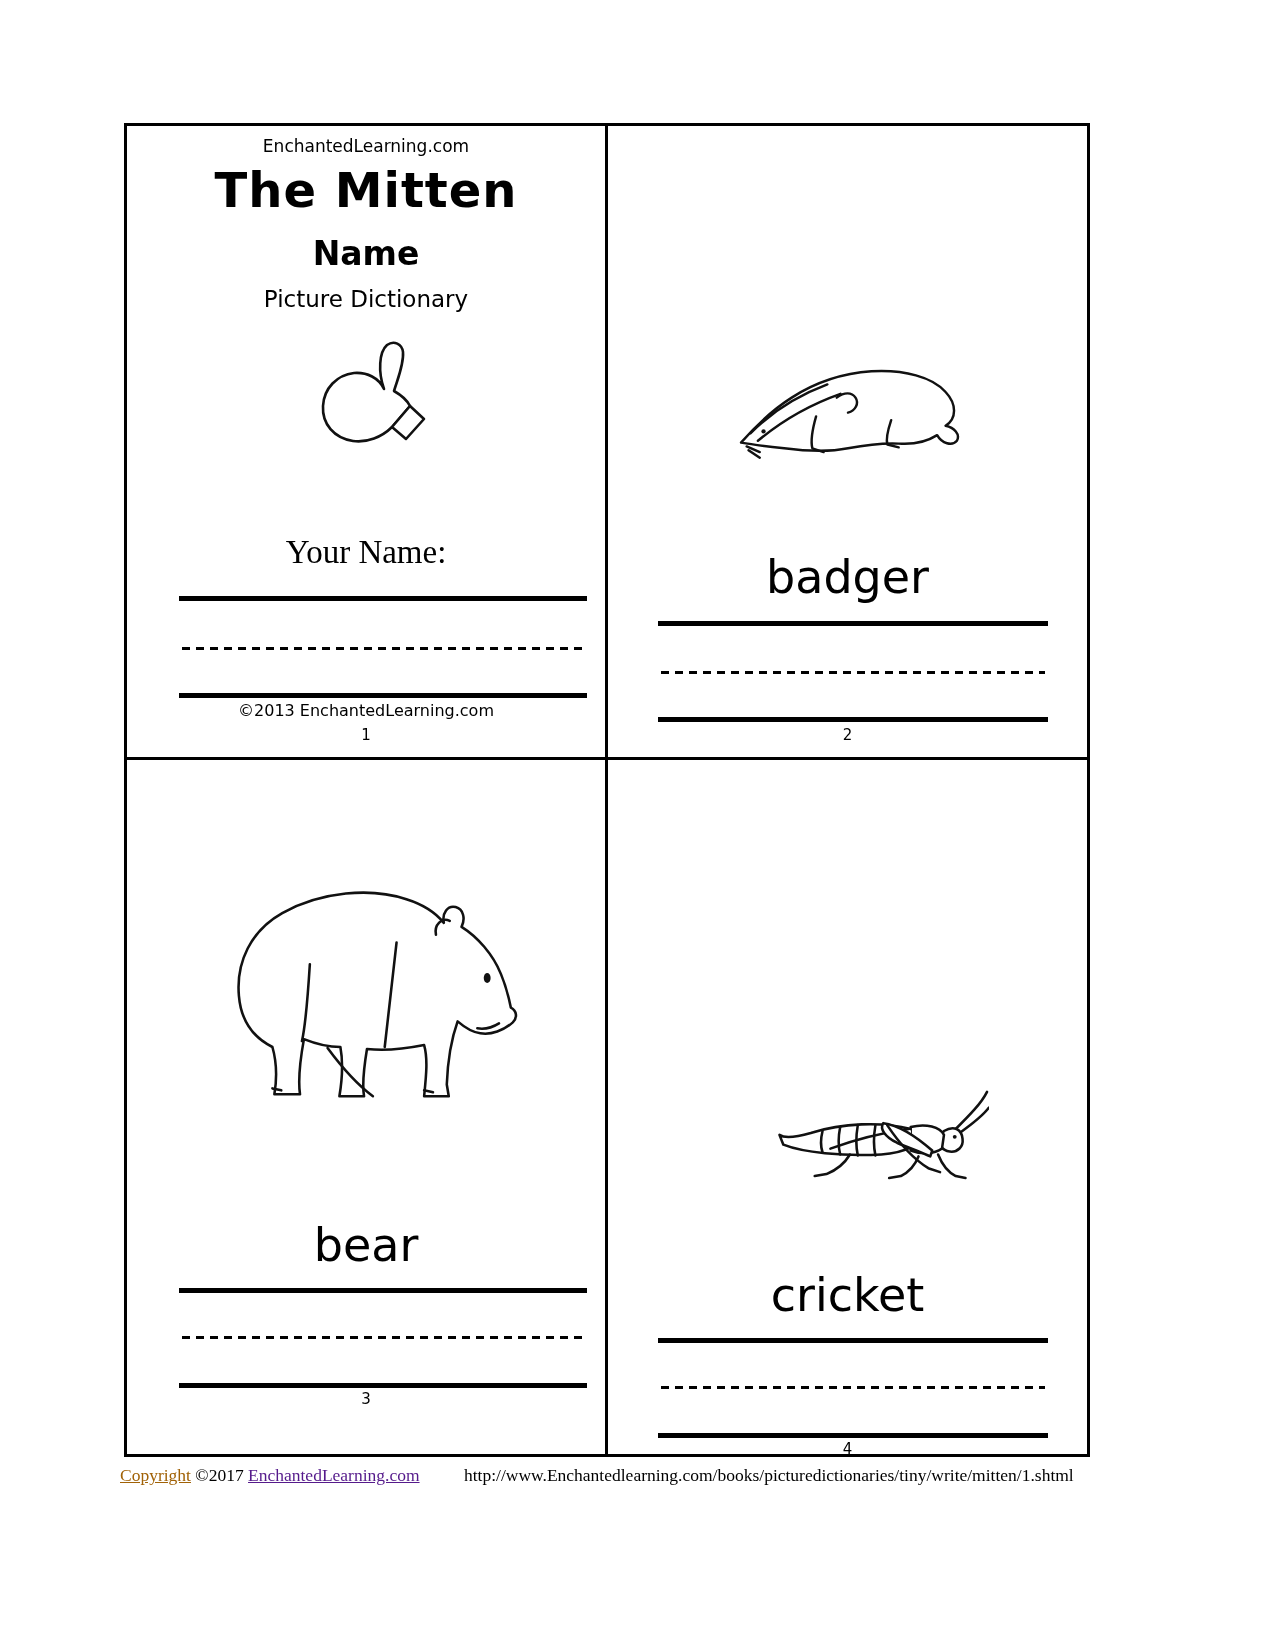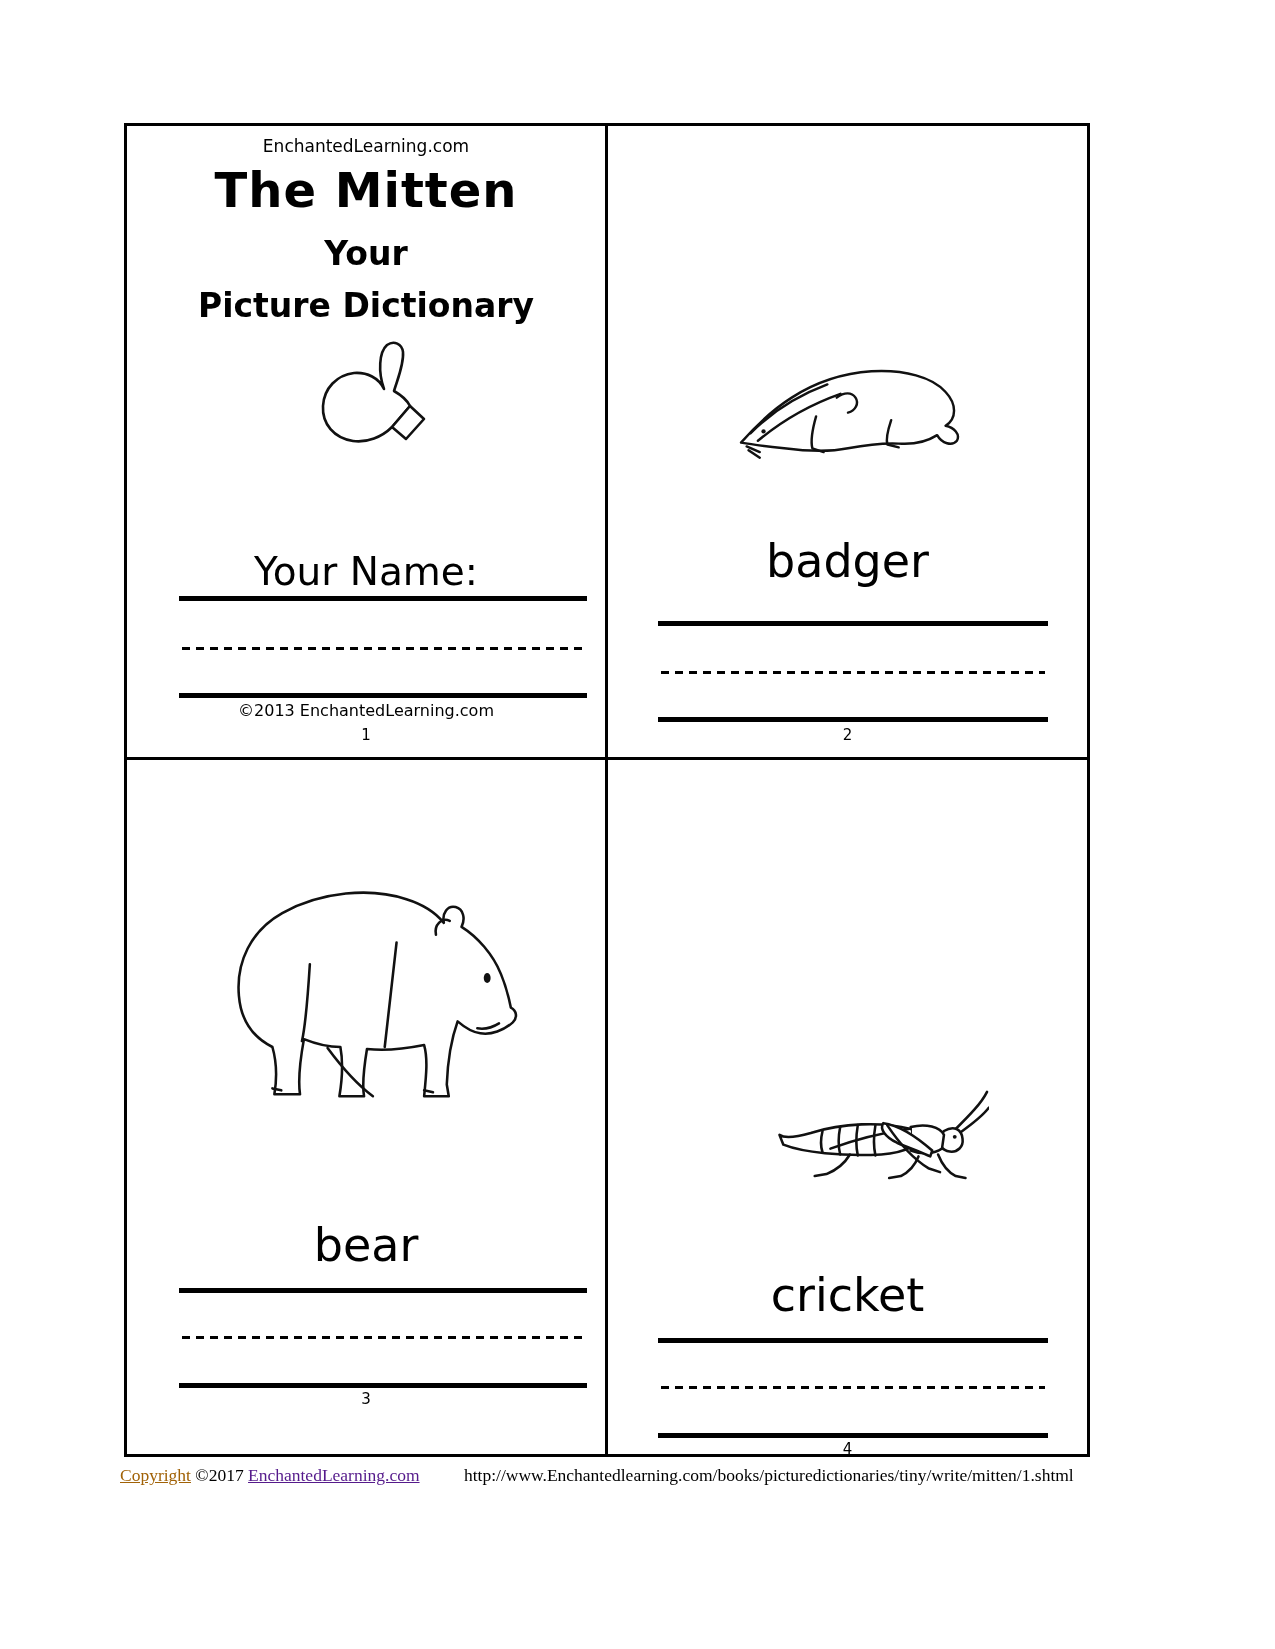--- a/index.html
+++ b/index.html
@@ -18,30 +18,30 @@
   .quad { position:absolute; overflow:hidden; }
   .q1 { left:0; top:0; width:478px; height:631px; }
   .q2 { left:481px; top:0; width:479px; height:631px; }
   .q3 { left:0; top:604px; width:478px; height:694px; }
   .q4 { left:481px; top:634px; width:479px; height:694px;margin-top:20px; }
   .center { position:absolute; left:0; right:0; text-align:center; }
 
   .site-small   { top:10px; font-size:17px; }
   .cover-title  { top:36px; font-size:48px; font-weight:bold; letter-spacing:1px; }
   .cover-sub1   { top:108px; font-size:33px; font-weight:bold; }
-  .cover-sub2   { top:160px; font-size:33px; font-weight:bold; }
-  .name-label   { top:423px; font-size:39px; }
+  .cover-sub2   { top:160px; font-size:23px; font-weight:normal; }
+  .name-label   { top:408px; font-size:33px;font-family:Liberation Serif, serif; }
   .cover-copy   { top:575px; font-size:16px; }
   .pagenum      { font-size:15px; }
   .q1 .pagenum  { top:600px; }
   .q2 .pagenum  { top:600px; }
   .q3 .pagenum, .q4 .pagenum { top:660px; }
 
   .entry-word { font-size:46px; }
-  .q2 .entry-word { top:408px;text-align:center; }
+  .q2 .entry-word { top:424px;text-align:center; }
   .q3 .entry-word, .q4 .entry-word { top:488px; }
 
   .line-solid  { position:absolute; height:5px; background:#000; }
   .line-dashed { position:absolute; height:3px;
     background:repeating-linear-gradient(90deg,#000 0 8px,transparent 8px 14px); }
 
   
   .q1 .l1 { top:470px; left:52px; width:408px; }
   .q1 .ld { top:521px; left:55px; width:402px; }
   .q1 .l2 { top:567px; left:52px; width:408px; }
@@ -79,21 +79,21 @@
 </head>
 <body>
 
 <div class="booklet">
   <div class="v-divider"></div>
   <div class="h-divider"></div>
 
   <div class="quad q1">
     <div class="center site-small">EnchantedLearning.com</div>
     <div class="center cover-title">The Mitten</div>
-    <div class="center cover-sub1">Your</div>
+    <div class="center cover-sub1">Name</div>
     <div class="center cover-sub2">Picture Dictionary</div>
 
     <div class="illo mitten-pos">
       <svg width="150" height="150" viewBox="0 0 150 150" aria-hidden="true">
         <path class="fillwhite" d="M87,53 C81,36 82,16 90,9 C97,4 105,8 106,16 C107,28 101,42 97,55 C104,59 110,64 113,70 L95,91 C85,101 70,107 56,105 C37,102 25,88 26,70 C27,52 40,39 57,37 C70,36 82,42 87,53 Z"></path>
         <polygon class="fillwhite" points="113,70 127,83 109,103 95,91"></polygon>
       </svg>
     </div>
 
     <div class="center name-label">Your Name:</div>

